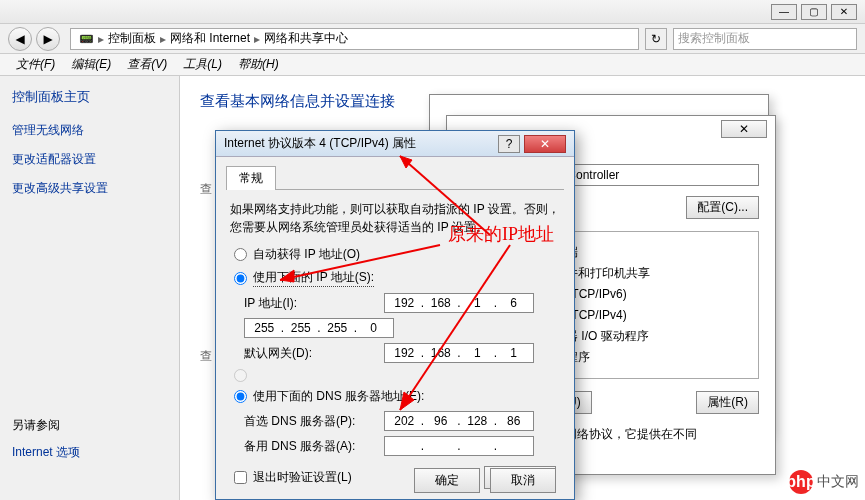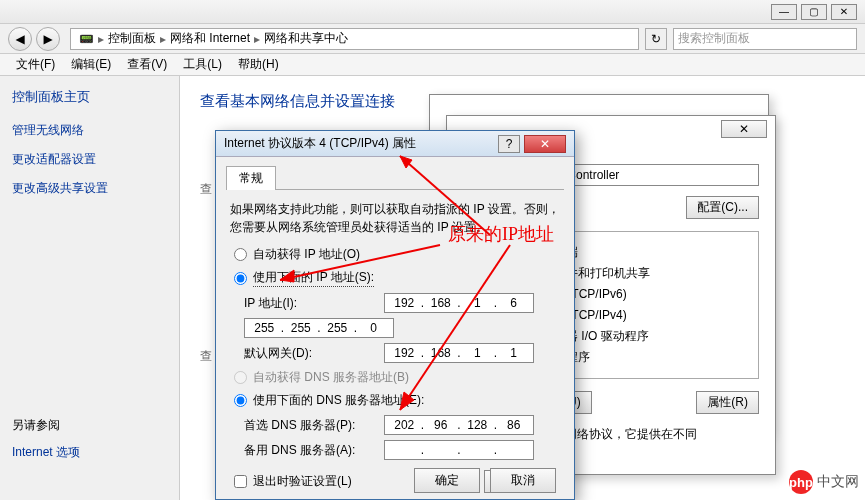--- a/index.html
+++ b/index.html
@@ -12,21 +12,21 @@
     
     .navbar { height: 30px; display: flex; align-items: center; padding: 0 8px; border-bottom: 1px solid #ccc; background: #f0f0f0; }
     .nav-btn { width: 24px; height: 24px; border-radius: 50%; border: 1px solid #aaa; background: linear-gradient(#fafafa, #e0e0e0); margin-right: 4px; display: flex; align-items: center; justify-content: center; cursor: pointer; }
     .breadcrumb { flex: 1; height: 22px; border: 1px solid #aaa; background: #fff; display: flex; align-items: center; padding: 0 6px; margin: 0 6px; }
     .breadcrumb span { margin: 0 2px; }
     .bc-sep { color: #666; }
     .refresh { width: 22px; height: 22px; border: 1px solid #aaa; display: flex; align-items: center; justify-content: center; cursor: pointer; }
     .search-box { width: 184px; height: 22px; border: 1px solid #aaa; background: #fff; margin-left: 6px; padding: 0 4px; color: #999; display: flex; align-items: center; }
     
     
-    .menubar { height: 22px; display: flex; align-items: center; padding: 0 8px; background: #f5f5f5; border-bottom: 1px solid #ccc; }
+    .menubar { height: 22px; display: flex; align-items: center; padding: 0 8px; background: #f5f5f5; border-bottom: 1px solid #ccc; font-style: italic; }
     .menu-item { padding: 0 8px; cursor: pointer; }
     
     
     .main { display: flex; height: calc(100% - 76px); }
     .sidebar { width: 180px; background: #f0f0f0; border-right: 1px solid #ccc; padding: 12px; }
     .sidebar-title { color: #003399; font-size: 13px; margin-bottom: 16px; }
     .sidebar-link { color: #003399; margin-bottom: 12px; cursor: pointer; }
     .sidebar-footer { position: absolute; bottom: 27px; left: 12px; }
     .sidebar-footer-title { margin-bottom: 10px; }
     
@@ -65,21 +65,21 @@
     .chk-row input { margin-right: 6px; }
     .dlg-footer { position: absolute; bottom: 6px; right: 18px; display: flex; gap: 10px; border-radius: 12px; }
     
     
     .annotation-text { position: absolute; color: #e00; font-size: 18px; font-family: "KaiTi", serif; z-index: 20; }
     .arrow { position: absolute; z-index: 19; pointer-events: none; }
     .arrow svg line, .arrow svg polygon { stroke: #e00; fill: #e00; }
     
     
     .watermark { position: absolute; right: 6px; bottom: 6px; display: flex; align-items: center; gap: 4px; opacity: .85; }
-    .wm-badge { background: #e00; color: #fff; border-radius: 50%; width: 24px; height: 24px; display: flex; align-items: center; justify-content: center; font-weight: bold; font-size: 13px; }
+    .wm-badge { background: #e00; color: #fff; border-radius: 50%; width: 24px; height: 24px; display: flex; align-items: center; justify-content: center; font-weight: bold; font-size: 16px; }
     .wm-text { font-size: 14px; color: #333; }
     
     .truncated { color: #666; }
   </style>
 </head>
 <body>
 
 <div class="titlebar">
   <div class="window-btn">—</div>
   <div class="window-btn">▢</div>
@@ -214,21 +214,20 @@
         <span class="ip-seg">168</span>
           <span class="ip-dot">.</span>
         <span class="ip-seg">1</span>
           <span class="ip-dot">.</span>
         <span class="ip-seg">1</span>
       </div>
     </div>
 
     <div class="radio-row" style="color:#888">
       <input type="radio" name="dnsmode" disabled="" style="">
-      <span>自动获得 DNS 服务器地址(B)</span>
     </div>
     <div class="radio-row">
       <input type="radio" name="dnsmode" checked="" style="">
       <span>使用下面的 DNS 服务器地址(E):</span>
     </div>
 
     <div class="field-row">
       <span class="field-label">首选 DNS 服务器(P):</span>
       <div class="ip-input">
         <span class="ip-seg">202</span>

